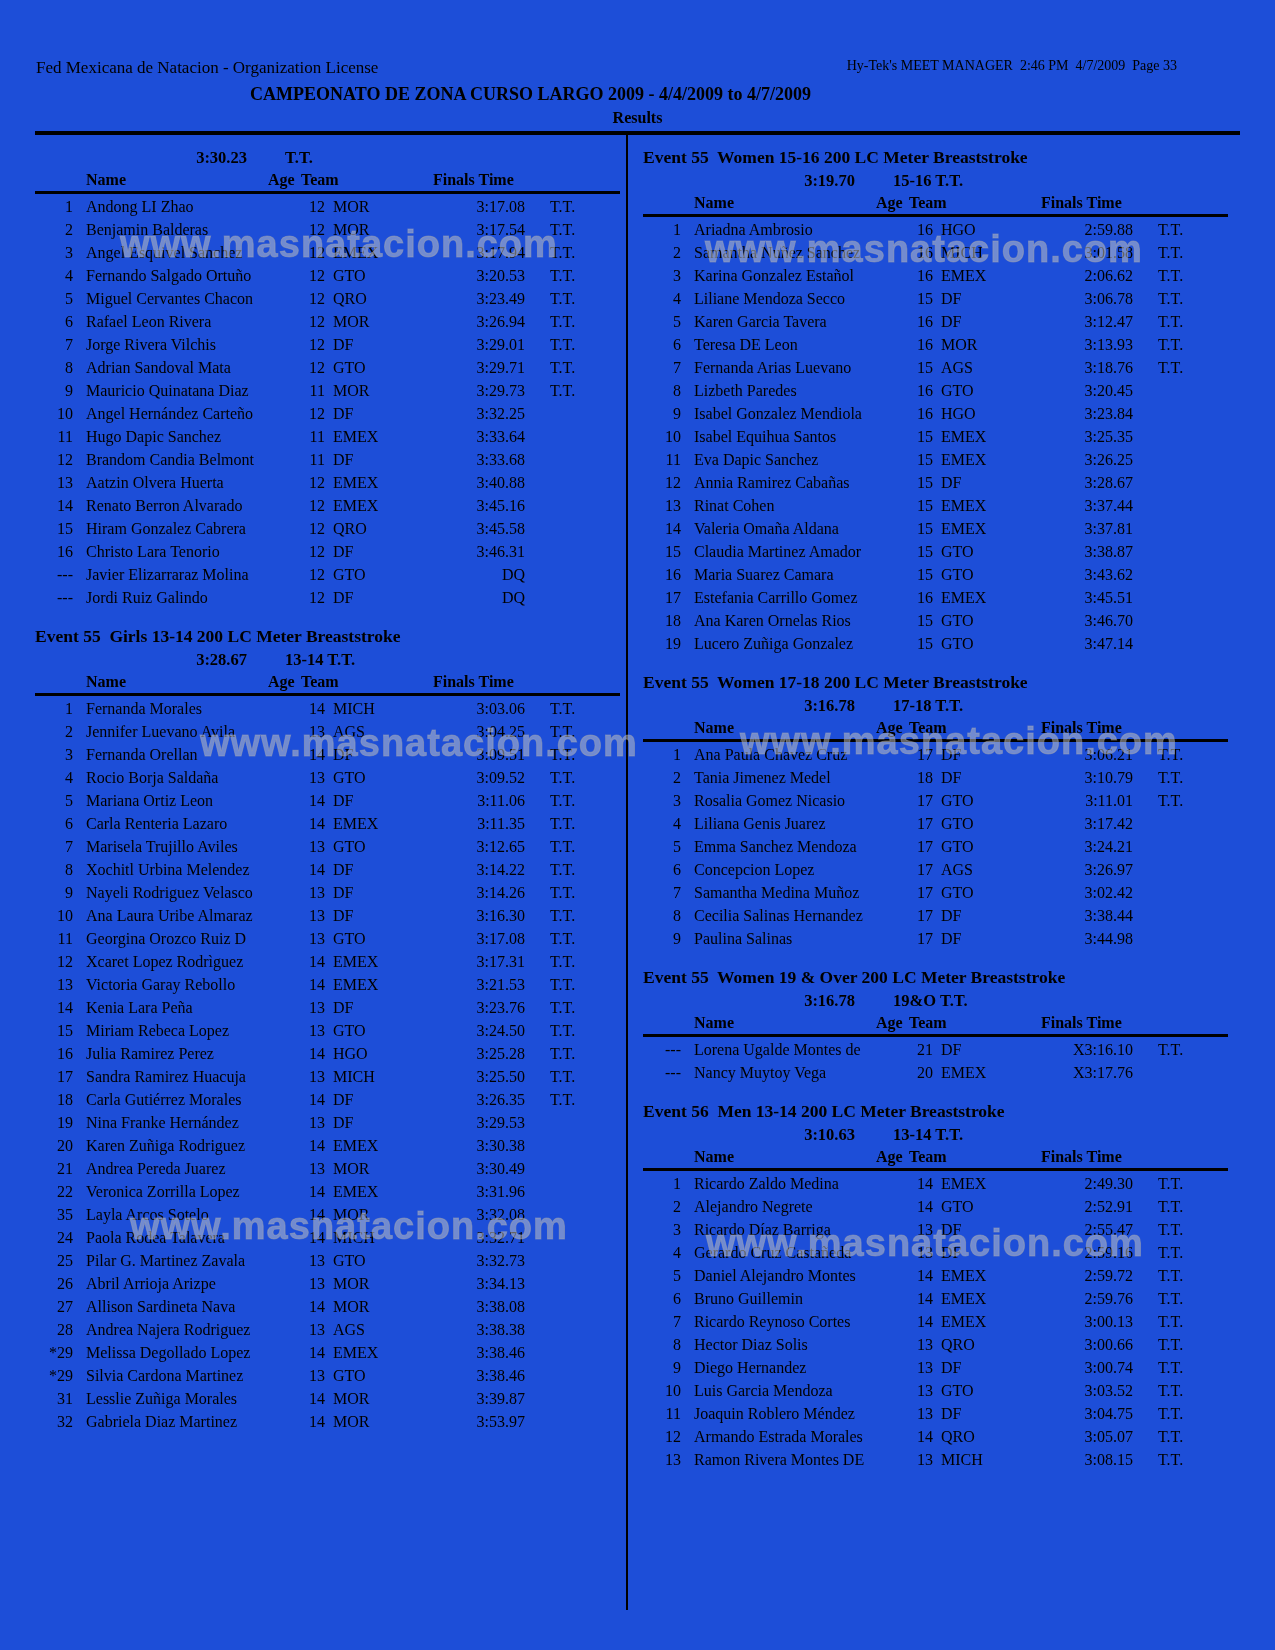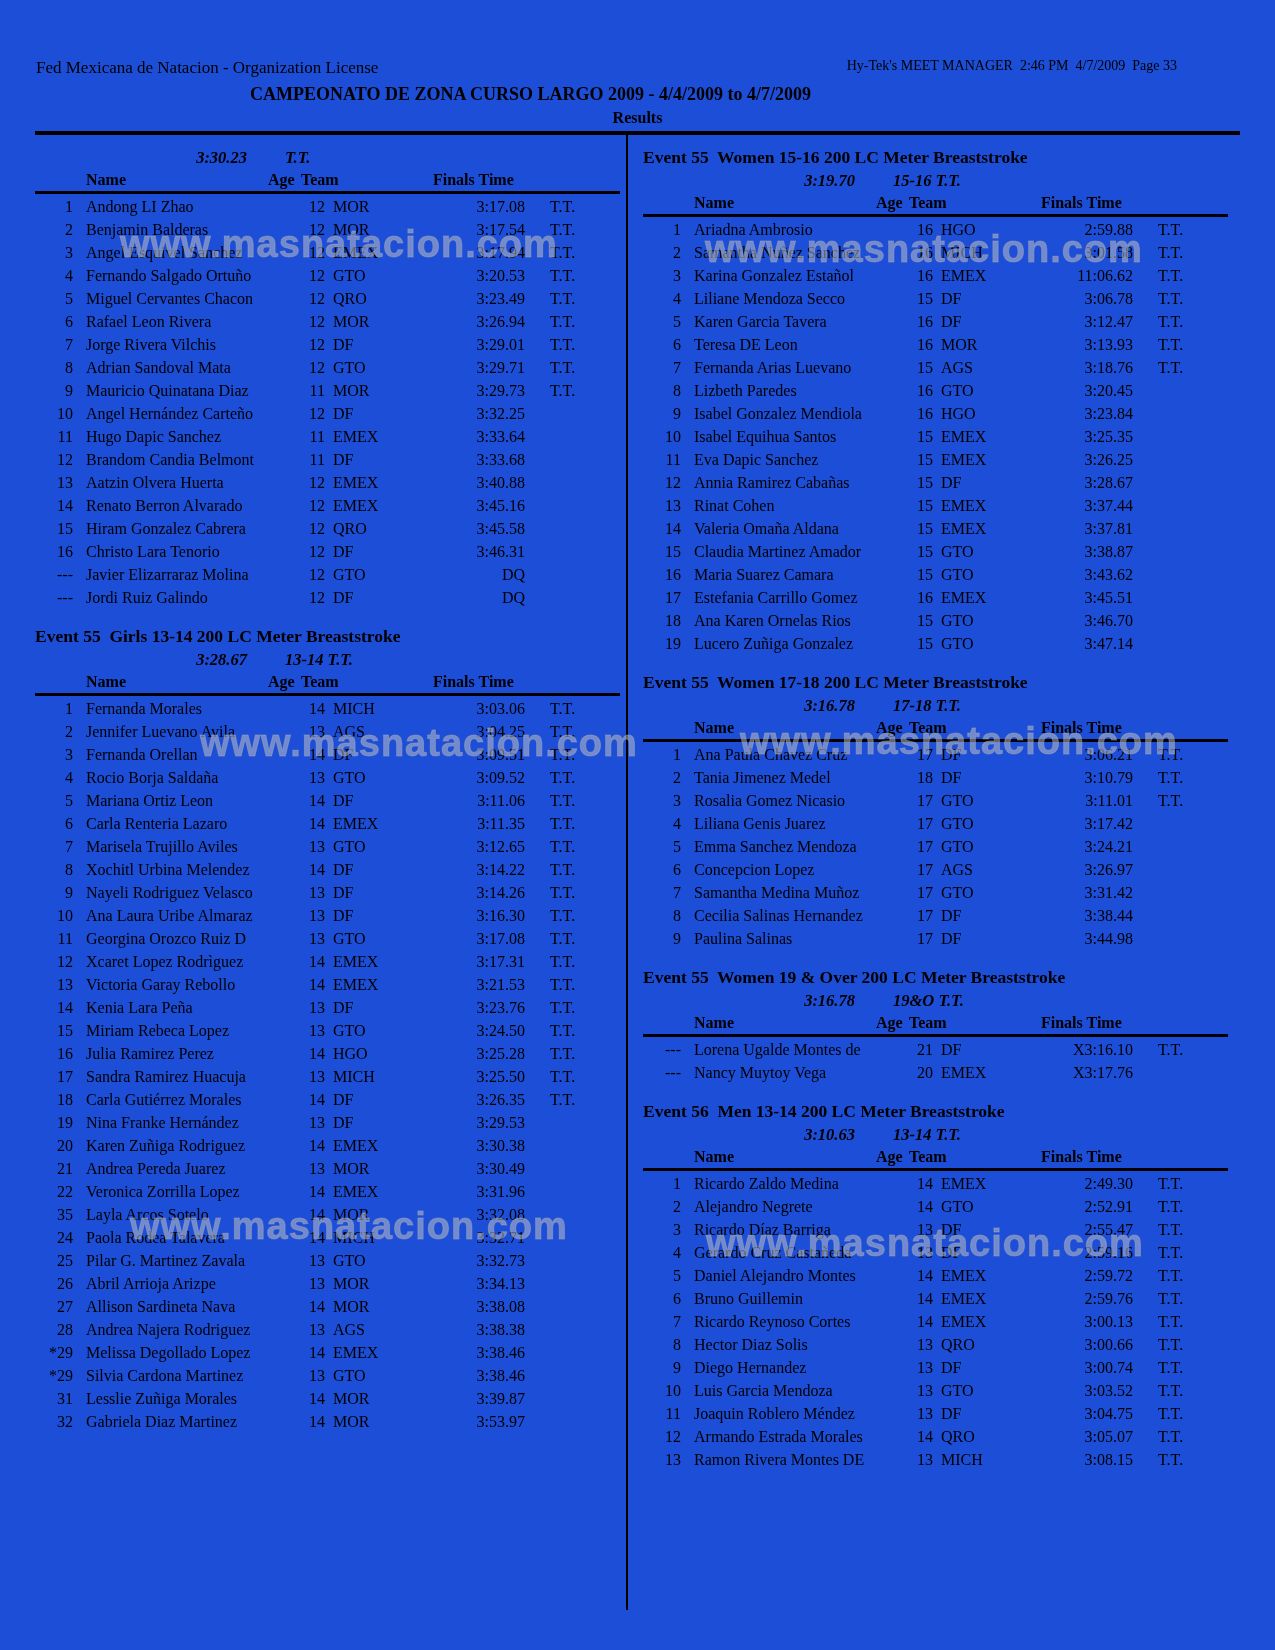--- a/index.html
+++ b/index.html
@@ -12,21 +12,21 @@
   .hdr-results{position:absolute;left:0;top:109px;width:1275px;text-align:center;font-weight:bold;font-size:16px;}
   .rule{position:absolute;left:35px;top:131px;width:1205px;height:4px;background:#000;}
   .divider{position:absolute;left:626px;top:135px;width:2px;height:1475px;background:#000;}
   
   .col{position:absolute;top:146px;width:585px;}
   .col-left{left:35px;}
   .col-right{left:643px;}
   .event-section{position:relative;}
   .event-section + .event-section{margin-top:16px;}
   .ev-title{font-size:17.5px;font-weight:bold;line-height:23px;white-space:pre;}
-  .ev-record{position:relative;height:23px;line-height:23px;font-weight:bold;font-size:16.5px;font-style:italic;}
+  .ev-record{position:relative;height:23px;line-height:23px;font-weight:bold;font-size:16.5px;}
   .rec-value{display:inline-block;width:212px;text-align:right;}
   .rec-label{position:absolute;left:250px;white-space:pre;}
   .ev-cols{position:relative;height:22px;line-height:22px;font-weight:bold;font-size:16px;}
   .ch-name{position:absolute;left:51px;}
   .ch-age{position:absolute;left:233px;}
   .ch-team{position:absolute;left:266px;}
   .ch-finals{position:absolute;left:398px;}
   .ev-rule{height:3px;background:#000;margin-bottom:1px;}
   .row{position:relative;height:23px;line-height:23px;font-size:16px;}
   .rk{position:absolute;left:0;width:38px;text-align:right;white-space:nowrap;}
@@ -475,21 +475,21 @@
           <span class="ag">16</span>
           <span class="tm">MICH</span>
           <span class="ft">3:01.58</span>
           <span class="ql">T.T.</span>
         </div>
         <div class="row">
           <span class="rk">3</span>
           <span class="nm">Karina Gonzalez Estañol</span>
           <span class="ag">16</span>
           <span class="tm">EMEX</span>
-          <span class="ft">11:06.62</span>
+          <span class="ft">2:06.62</span>
           <span class="ql">T.T.</span>
         </div>
         <div class="row">
           <span class="rk">4</span>
           <span class="nm">Liliane Mendoza Secco</span>
           <span class="ag">15</span>
           <span class="tm">DF</span>
           <span class="ft">3:06.78</span>
           <span class="ql">T.T.</span>
         </div>
@@ -655,21 +655,21 @@
           <span class="nm">Concepcion Lopez</span>
           <span class="ag">17</span>
           <span class="tm">AGS</span>
           <span class="ft">3:26.97</span>
         </div>
         <div class="row">
           <span class="rk">7</span>
           <span class="nm">Samantha Medina Muñoz</span>
           <span class="ag">17</span>
           <span class="tm">GTO</span>
-          <span class="ft">3:31.42</span>
+          <span class="ft">3:02.42</span>
         </div>
         <div class="row">
           <span class="rk">8</span>
           <span class="nm">Cecilia Salinas Hernandez</span>
           <span class="ag">17</span>
           <span class="tm">DF</span>
           <span class="ft">3:38.44</span>
         </div>
         <div class="row">
           <span class="rk">9</span>

